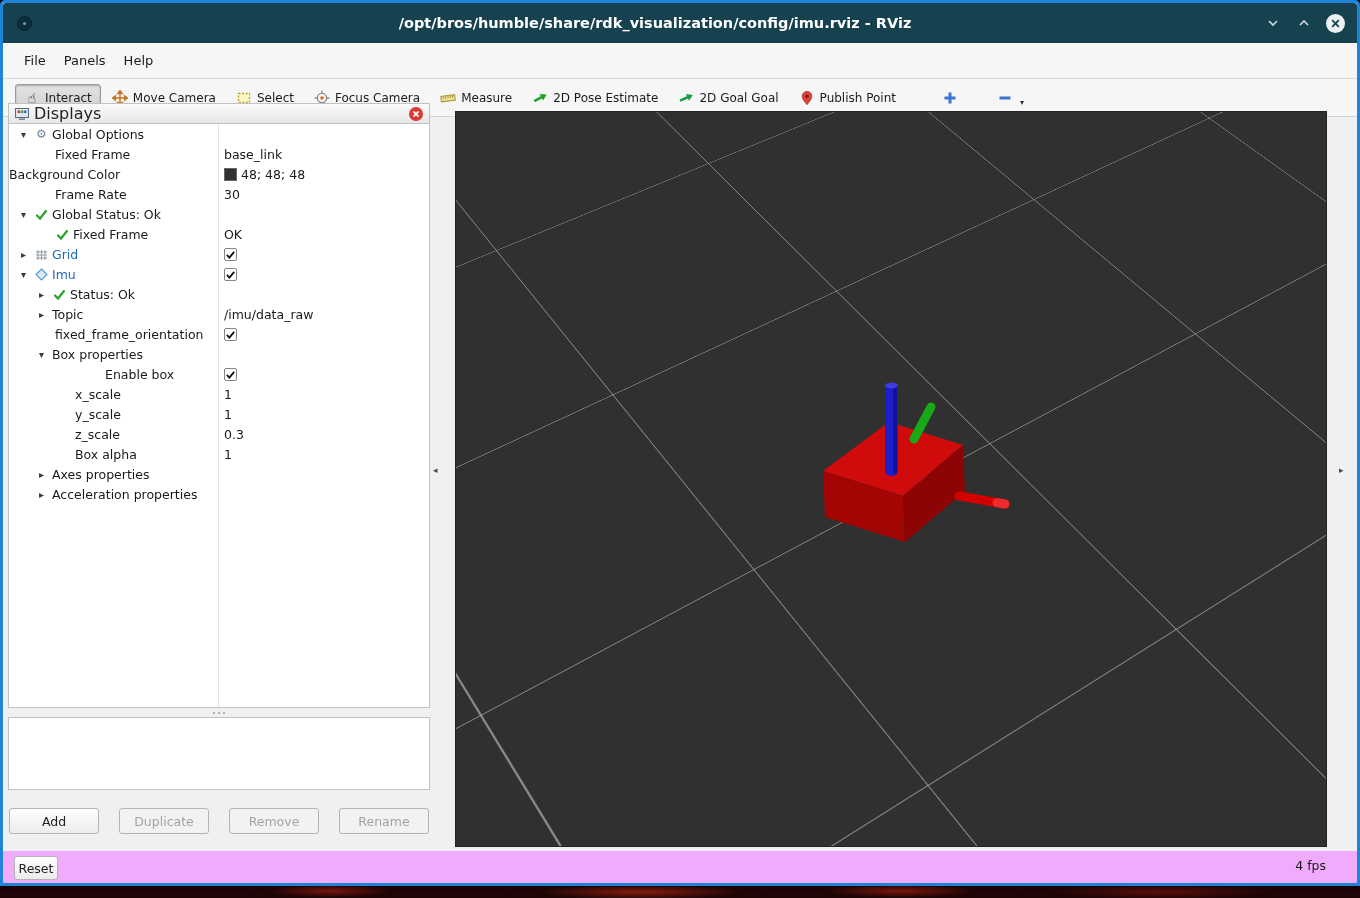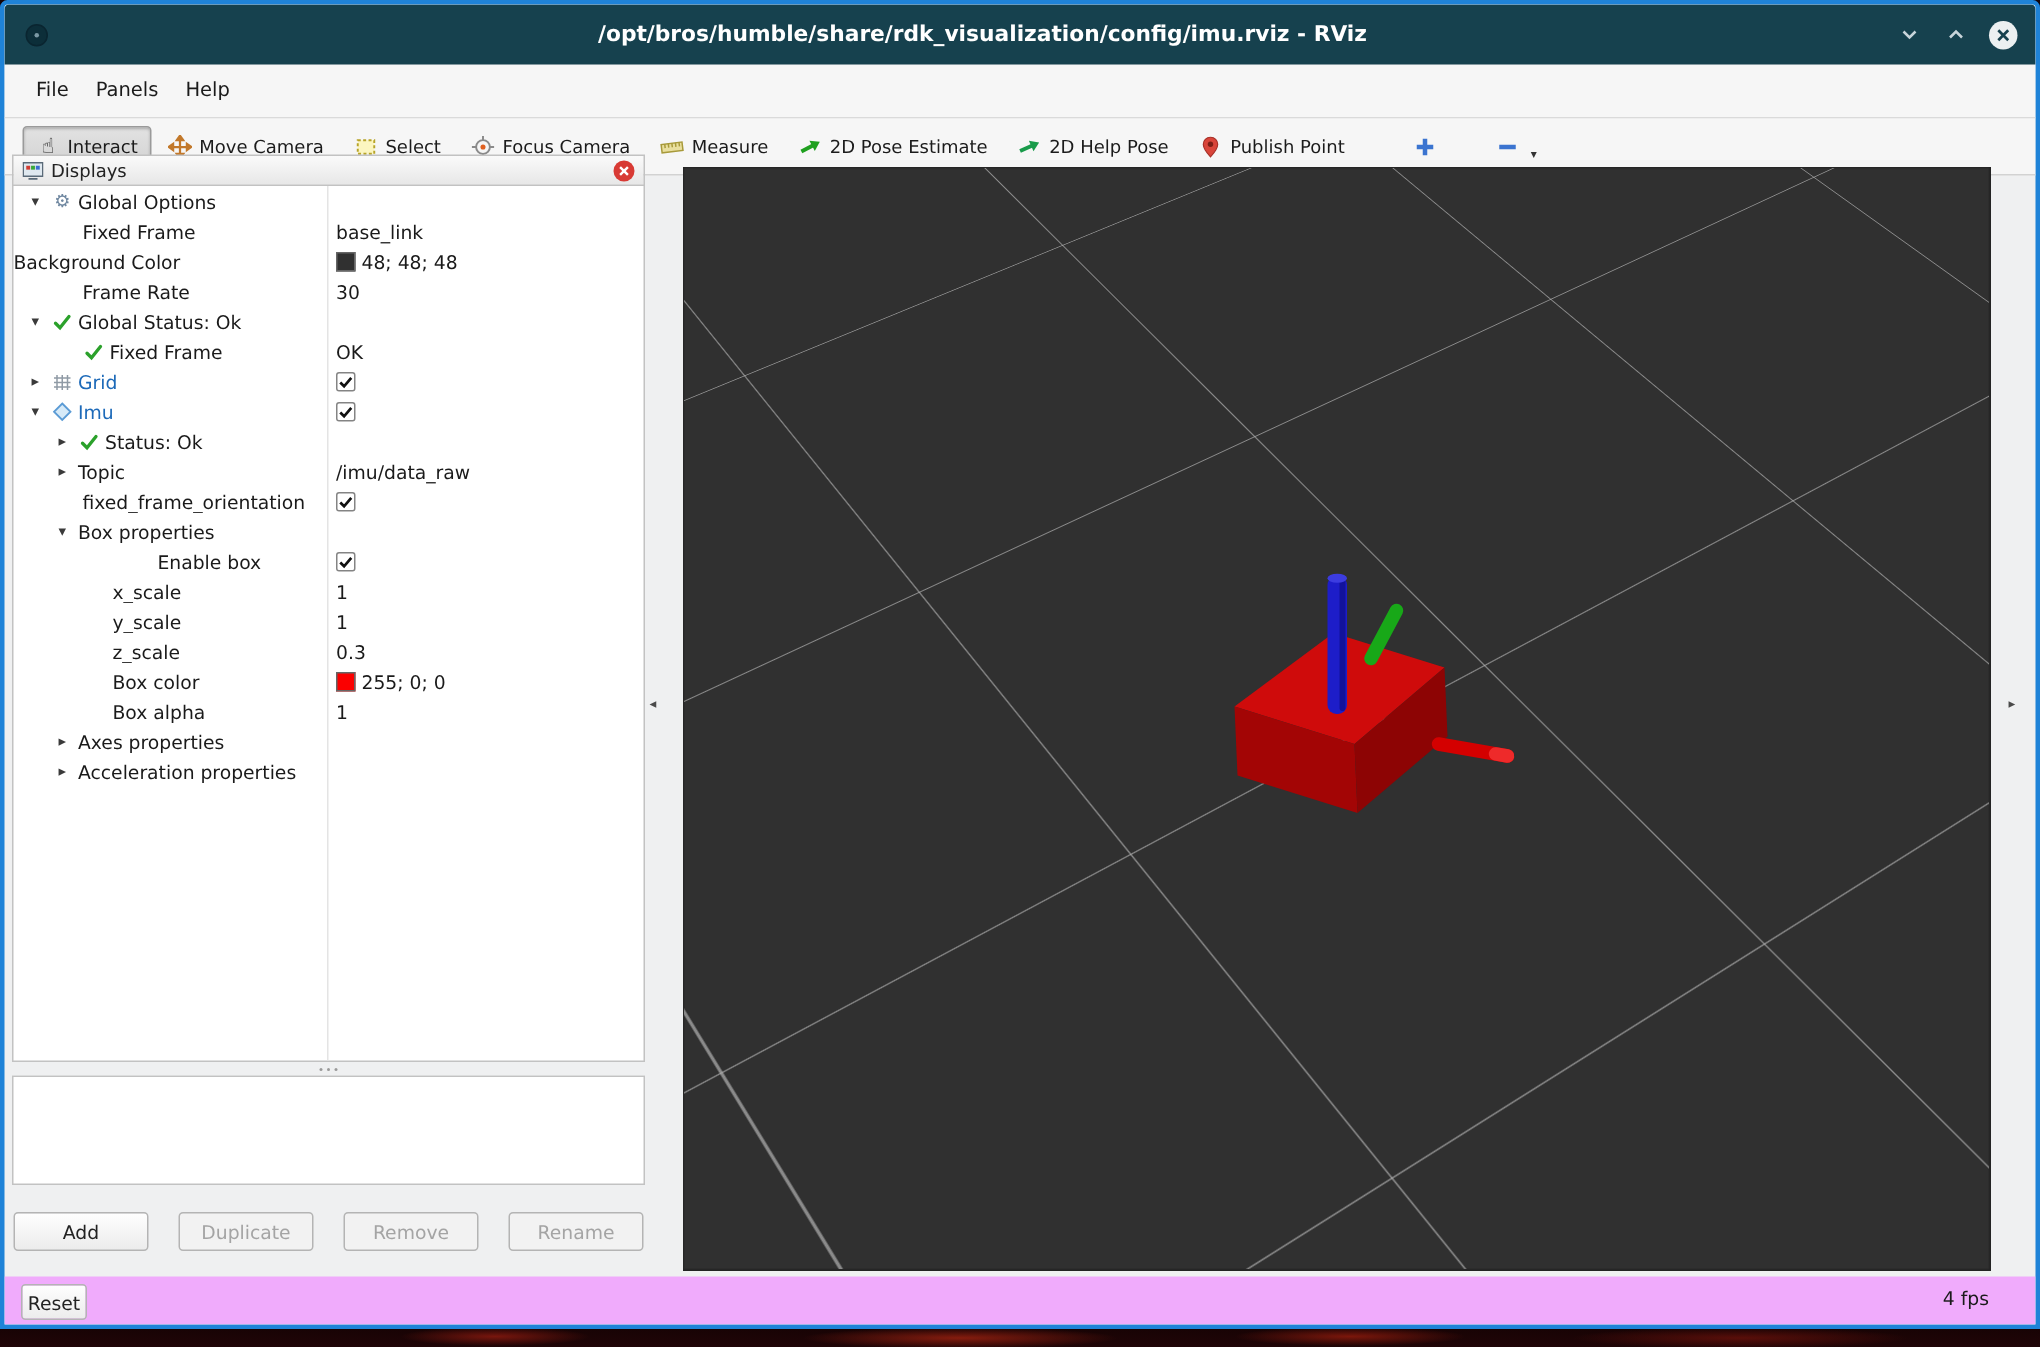--- a/index.html
+++ b/index.html
@@ -47,21 +47,21 @@
   .tool-btn .ticon { display:flex; align-items:center; justify-content:center; width:16px; height:16px; }
   .hand-glyph { font-size:14px; line-height:16px; color:#222; }
   .tool-spacer { width:26px; }
   .dd-caret { font-size:8px; color:#333; position:relative; top:5px; margin-left:2px; }
 
   
   .displays-panel { position:absolute; left:5px; top:100px; width:422px; height:749px;
     display:flex; flex-direction:column; }
   .panel-header { height:21px; background:linear-gradient(#fafafa,#e7e7e7); border:1px solid #c2c2c2;
     display:flex; align-items:center; padding:0 6px; gap:5px; }
-  .panel-title { font-size:12px; color:#222; flex:1; }
+  .panel-title { font-size:16px; color:#222; flex:1; }
   .panel-close { width:14px; height:14px; border-radius:50%; background:#d83a34;
     display:flex; align-items:center; justify-content:center; }
   .tree { flex:1; background:#ffffff; border:1px solid #c2c2c2; border-top:none;
     position:relative; overflow:hidden; }
   .tree::after { content:""; position:absolute; left:209px; top:0; bottom:0; width:1px; background:#e4e4e4; }
   .trow { display:flex; height:20px; align-items:center; font-size:12.5px; color:#1a1a1a; position:relative; z-index:1; }
   .tlabel { display:flex; align-items:center; flex:0 0 210px; width:210px; overflow:hidden; white-space:nowrap; }
   .tvalue { display:flex; align-items:center; padding-left:5px; gap:4px; white-space:nowrap; }
   .arrow { display:inline-block; width:13px; font-size:10px; color:#3a3a3a; flex:none; }
   .ticon-tree { display:inline-flex; width:15px; height:13px; margin-right:3px; flex:none;
@@ -213,21 +213,21 @@
     </div>
     <div class="tool-btn">
       <span class="ticon">
         <svg width="16" height="16" viewBox="0 0 16 16">
           <g transform="rotate(-24 8 8)">
             <line x1="1.5" y1="8" x2="10.5" y2="8" stroke="#199b4a" stroke-width="2.6"></line>
             <polygon points="9.6,4.2 15.4,8 9.6,11.8" fill="#199b4a"></polygon>
           </g>
         </svg>
       </span>
-      <span>2D Help Pose</span>
+      <span>2D Goal Goal</span>
     </div>
     <div class="tool-btn">
       <span class="ticon">
         <svg width="16" height="16" viewBox="0 0 16 16">
           <path d="M8 1.5 C5.2 1.5 3.2 3.6 3.2 6.2 C3.2 9.4 8 14.6 8 14.6 C8 14.6 12.8 9.4 12.8 6.2 C12.8 3.6 10.8 1.5 8 1.5 Z" fill="#d9453a" stroke="#a83028" stroke-width="0.8"></path>
           <circle cx="8" cy="6.2" r="1.8" fill="#7c1f16"></circle>
         </svg>
       </span>
       <span>Publish Point</span>
     </div>
@@ -447,29 +447,20 @@
         <div class="trow">
           <div class="tlabel" style="padding-left: 66px;">
             <span class="tname">z_scale</span>
           </div>
           <div class="tvalue">
             <span>0.3</span>
           </div>
         </div>
         <div class="trow">
           <div class="tlabel" style="padding-left: 66px;">
-            <span class="tname">Box color</span>
-          </div>
-          <div class="tvalue">
-            <span class="swatch" style="background: rgb(251, 0, 0);"></span>
-            <span>255; 0; 0</span>
-          </div>
-        </div>
-        <div class="trow">
-          <div class="tlabel" style="padding-left: 66px;">
             <span class="tname">Box alpha</span>
           </div>
           <div class="tvalue">
             <span>1</span>
           </div>
         </div>
         <div class="trow">
           <div class="tlabel" style="padding-left: 30px;">
             <span class="arrow">▸</span>
             <span class="tname">Axes properties</span>

